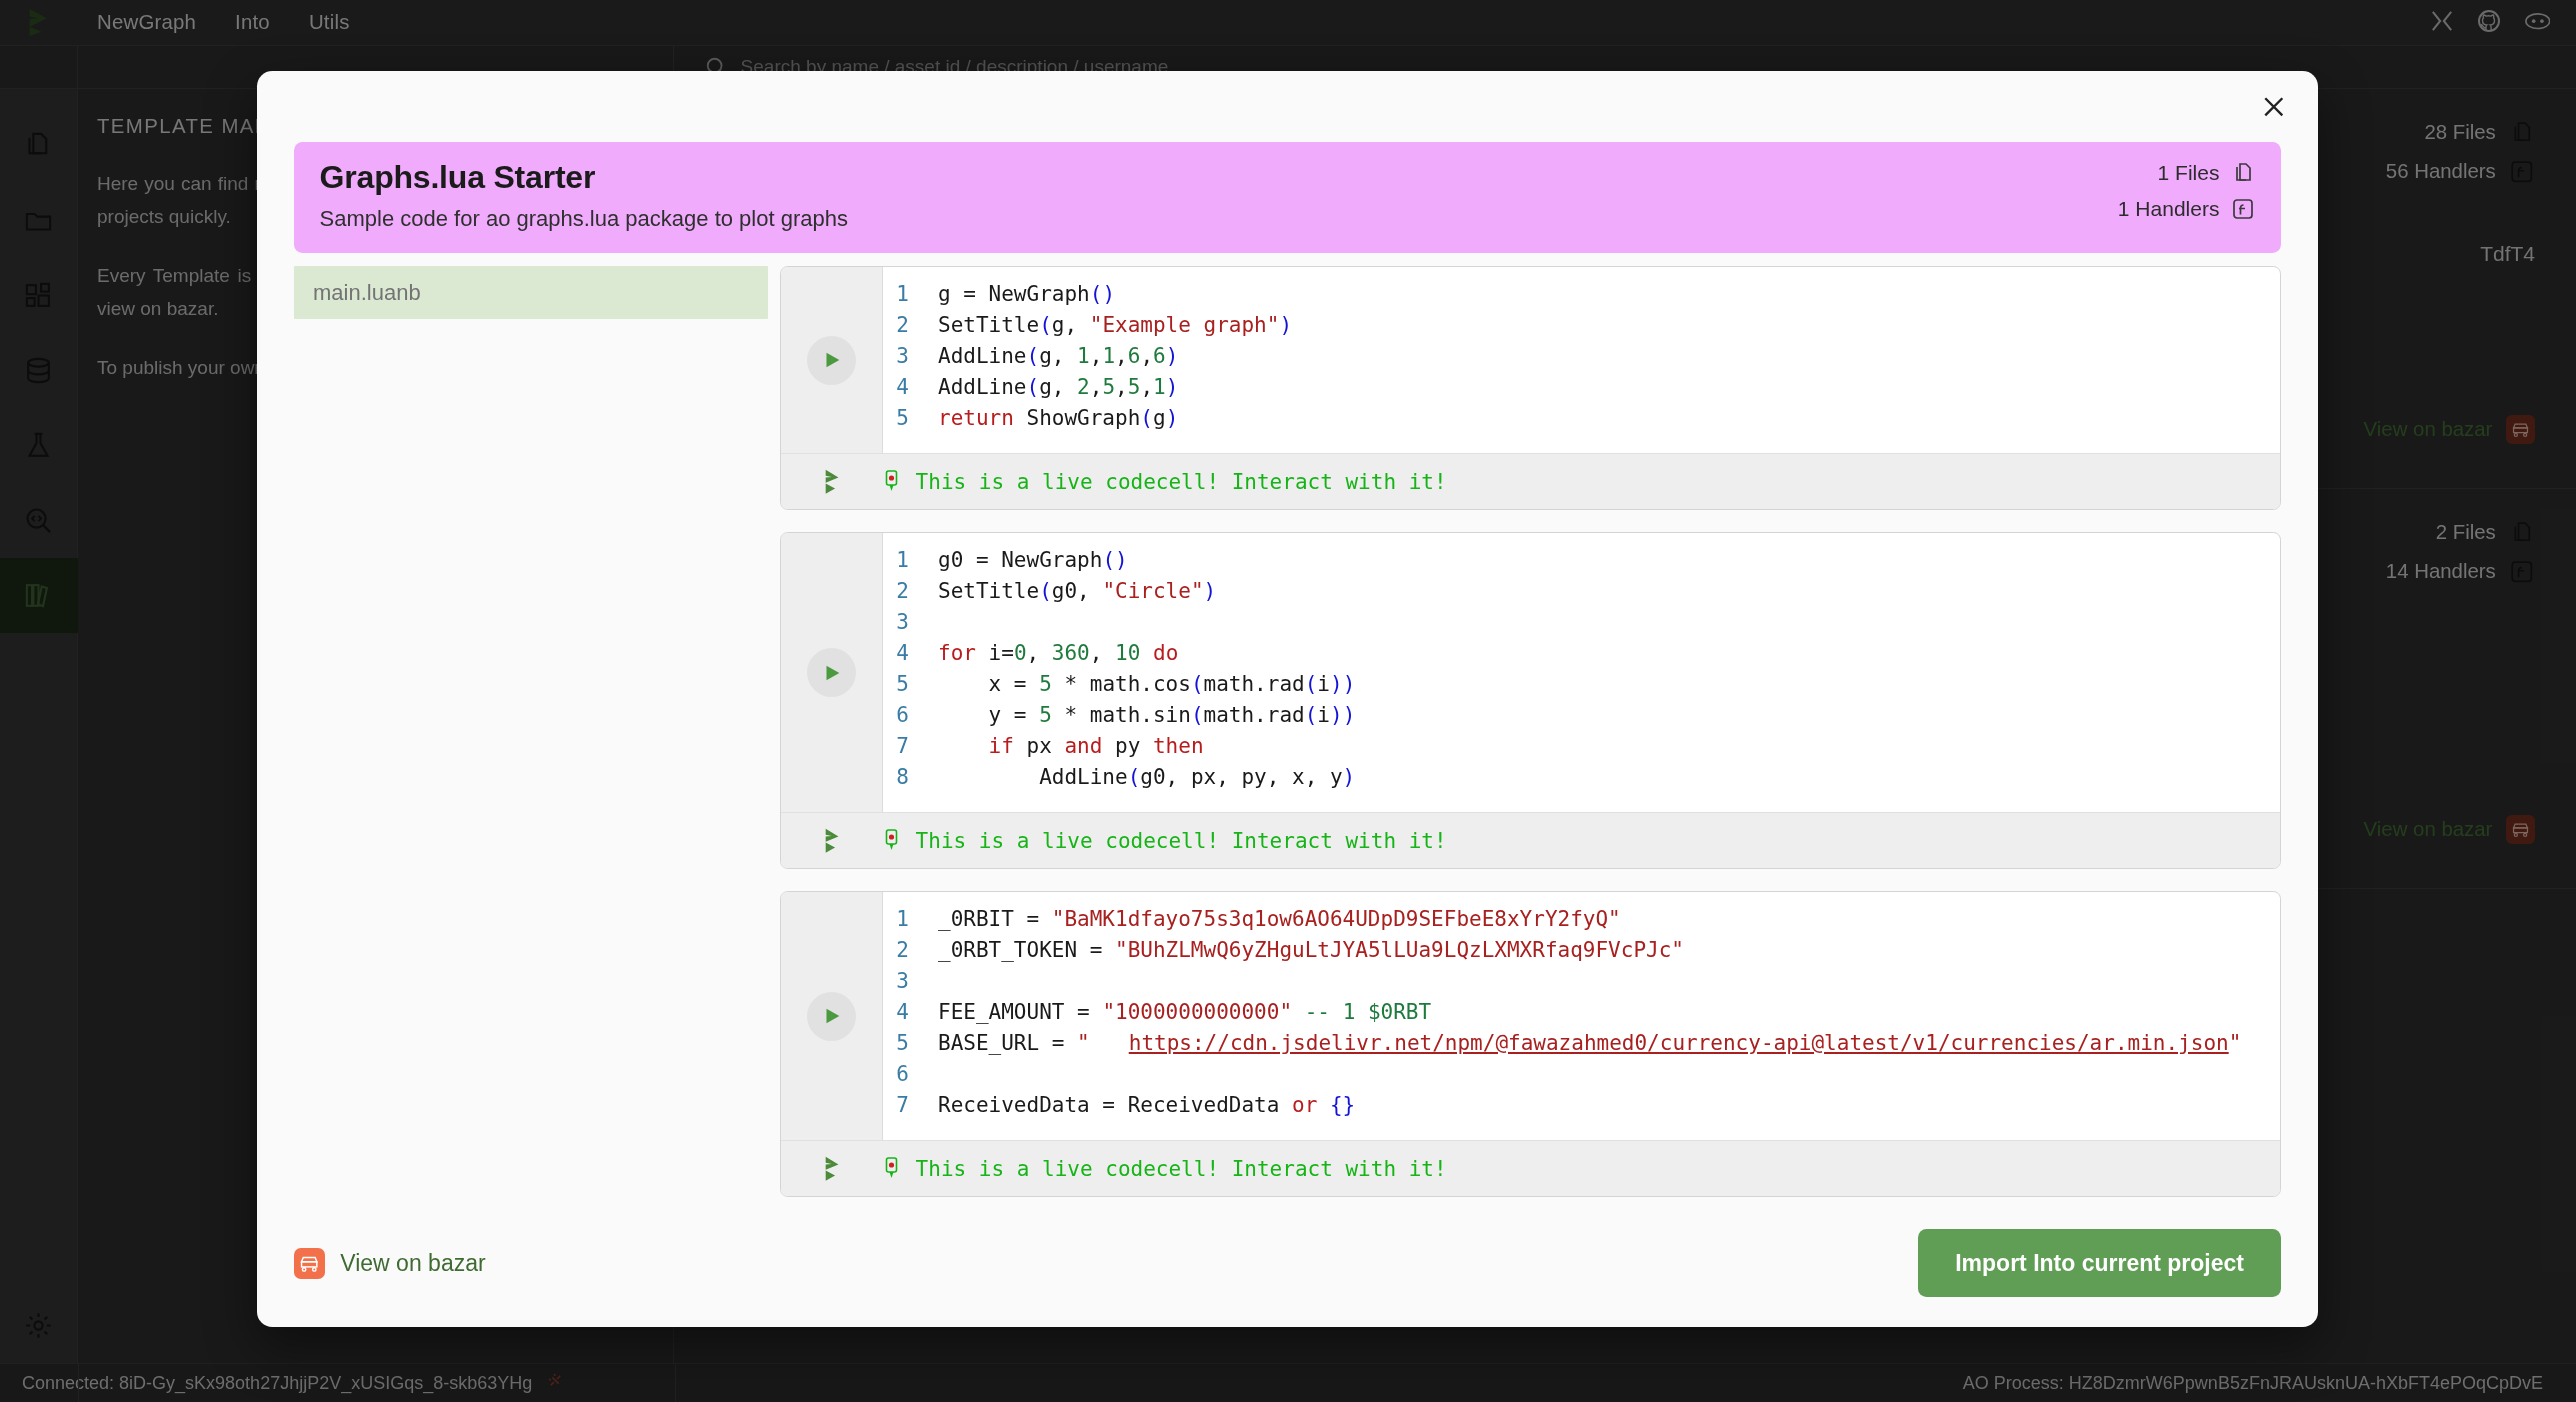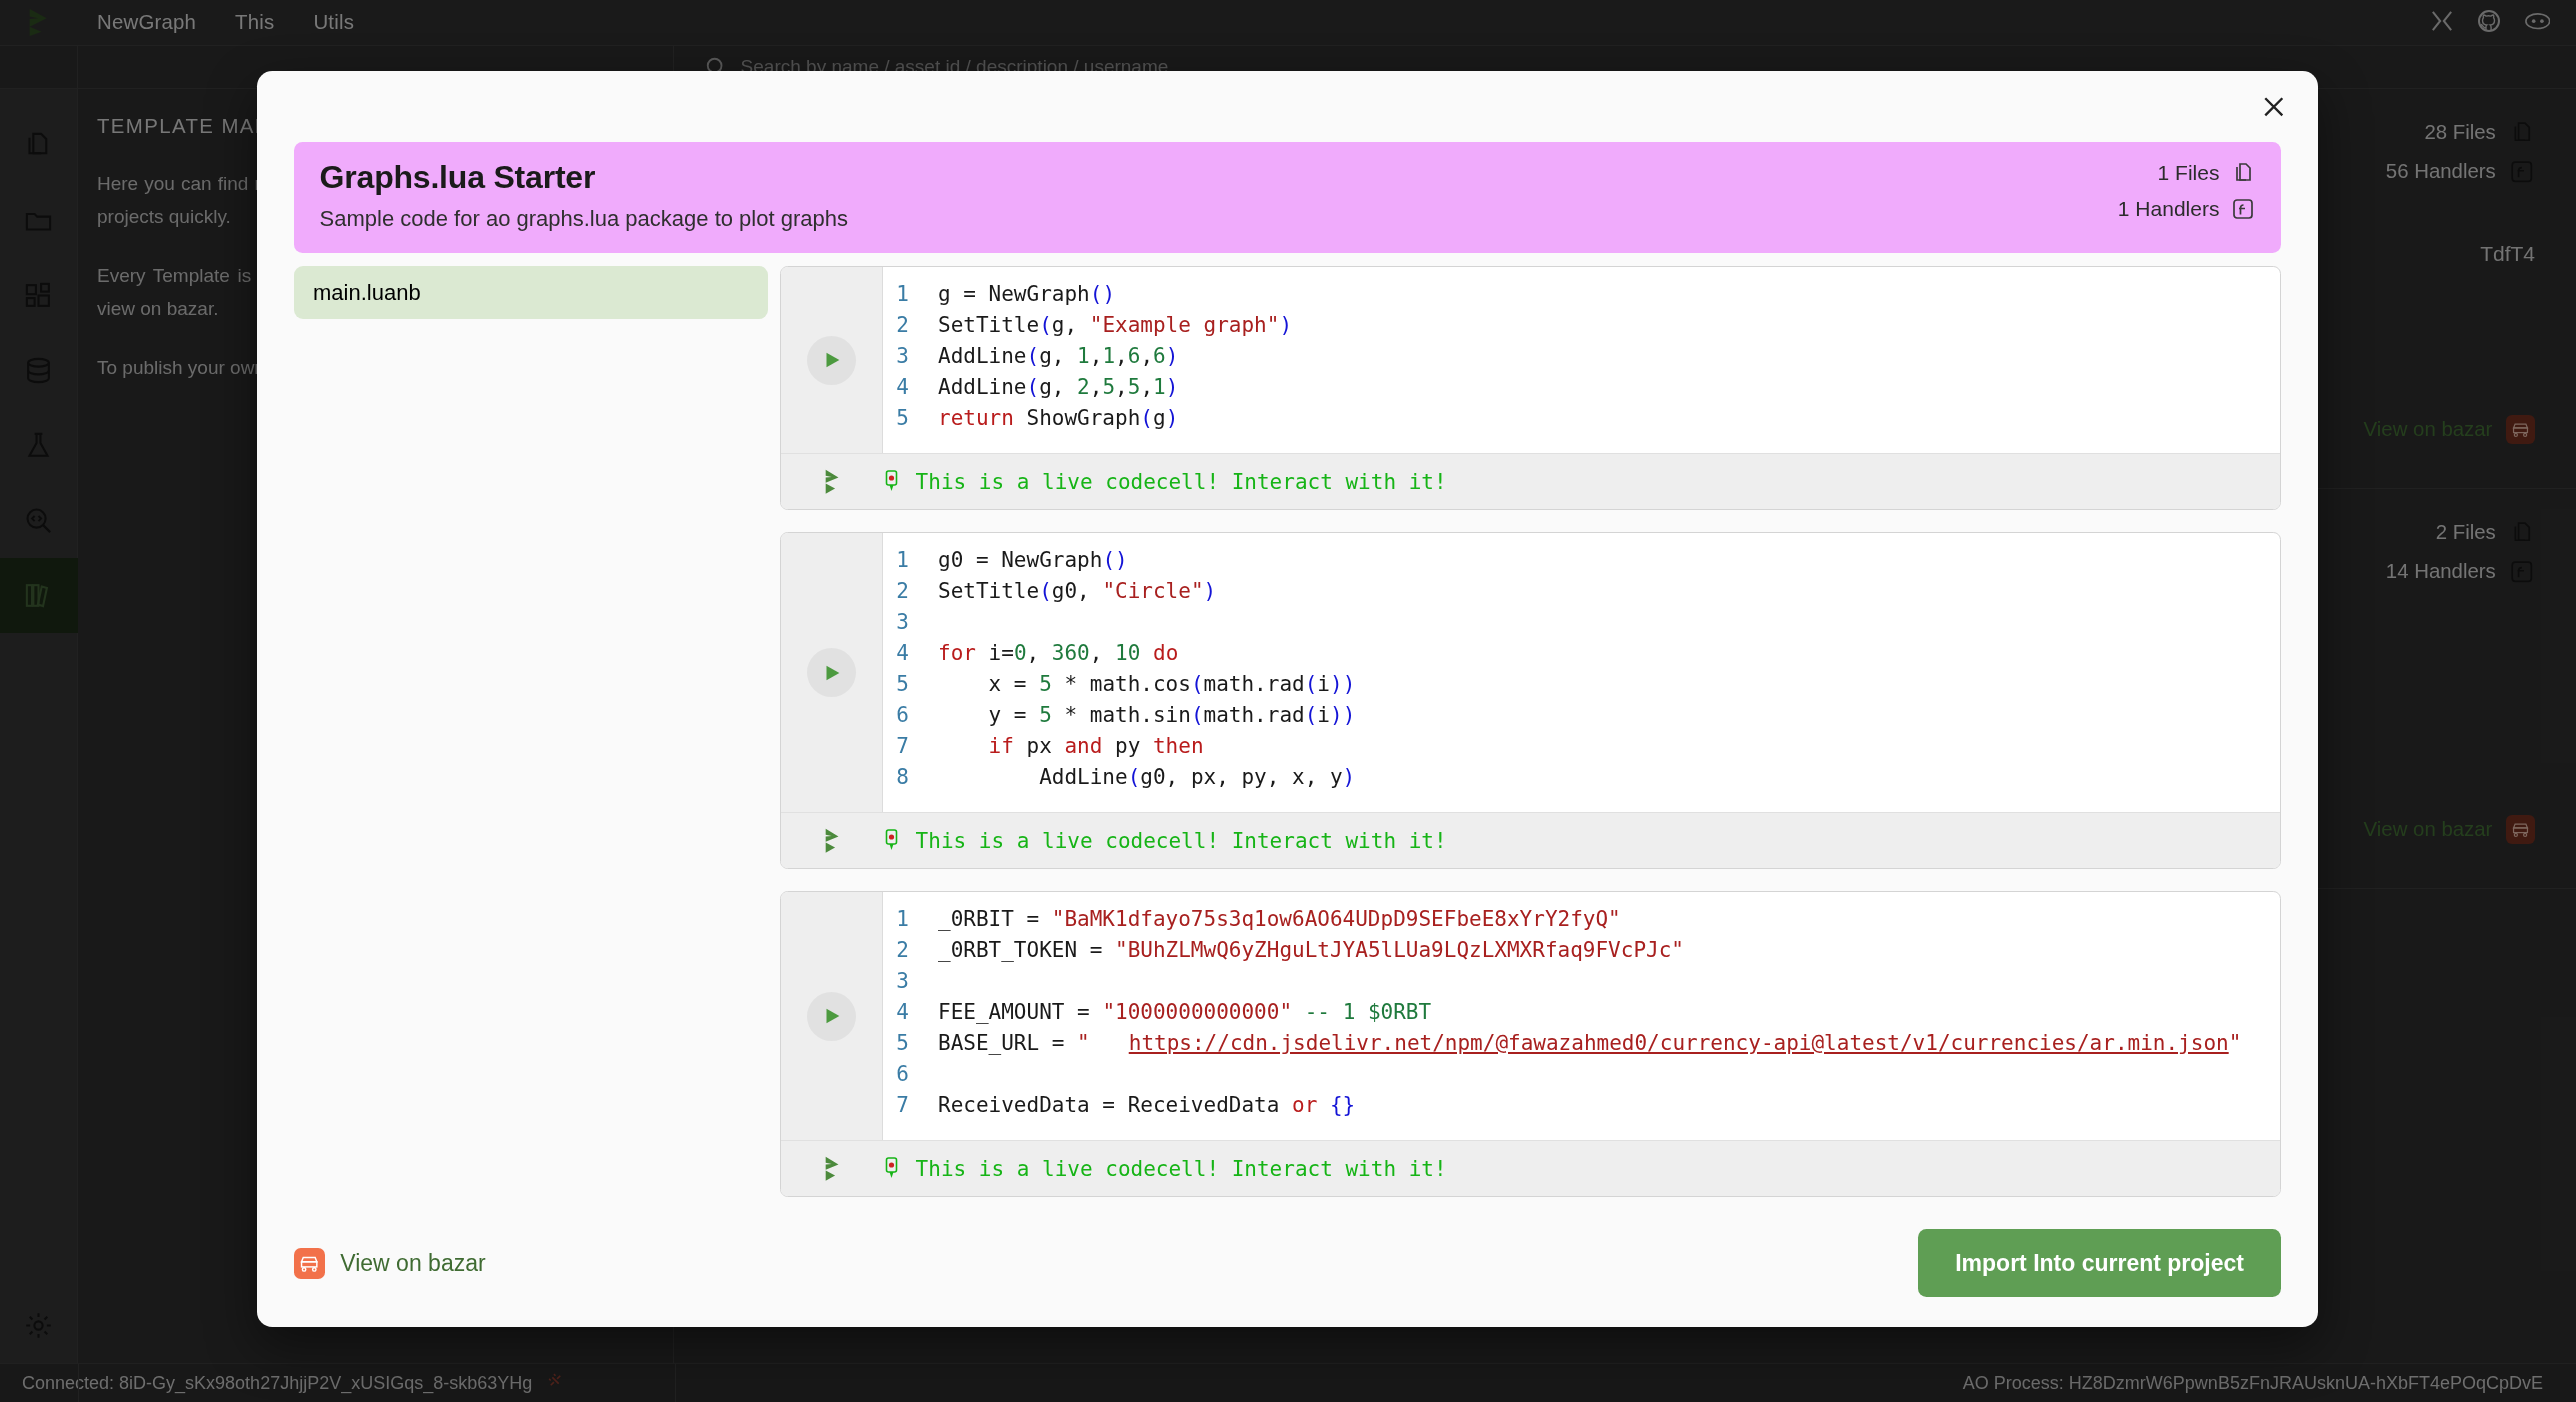--- a/index.html
+++ b/index.html
@@ -99,21 +99,21 @@
   }
   .mh-title { font-size:32px; font-weight:bold; color:#1b1b1b; letter-spacing:-0.2px; }
   .mh-sub { font-size:22px; color:#2f2f2f; margin-top:10.2px; }
   .mh-meta { position:absolute; right:25.6px; top:19px; text-align:right; }
   .mh-row { display:flex; align-items:center; justify-content:flex-end; gap:12px; margin-bottom:12px; }
   .mh-txt { font-size:21px; color:#2c2c2c; }
 
   .modal-body { flex:1; display:flex; min-height:0; padding:13.6px 0 0 0; }
   .file-list { width:511px; padding:0 0 0 37px; }
   .file-item {
-    background:#dbe9d2; border-radius:9px; padding:13.6px 19px; font-size:22px; color:#000000;
+    background:#dbe9d2; border-radius:1px; padding:13.6px 19px; font-size:22px; color:#737373;
     cursor:pointer;
   }
   .cells {
     flex:1; margin:0 37px 0 12px; overflow:hidden; position:relative;
   }
   .cell {
     border:0.9px solid #d4d4d4; border-radius:7.7px; background:#fff; margin-bottom:22px; overflow:hidden;
   }
   .cell-main { display:flex; min-height:85px; }
   .gutter {
@@ -171,21 +171,21 @@
   <div class="bg-layer">
 
     <div class="topbar">
       <div class="logo-mark">
         <svg width="22" height="29" viewBox="0 0 26 34">
             <path d="M2 1 L22 12 L2 22 L2 13 L12 12 L2 10 Z" fill="#2e4a22"></path>
             <path d="M2 22 L16 28 L2 33 Z" fill="#2e4a22"></path>
           </svg>
       </div>
       <div class="menu-item">NewGraph</div>
-      <div class="menu-item">This</div>
+      <div class="menu-item">Into</div>
       <div class="menu-item">Utils</div>
       <div class="topbar-right">
         <span class="tb-icon">
           <svg width="22" height="22" viewBox="0 0 24 24">
               <path d="M2 2 L10 12 L2 22 M22 2 L14 12 L22 22" stroke="#cfcfcf" stroke-width="2.2" fill="none"></path>
             </svg>
         </span>
         <span class="tb-icon">
           <svg width="24" height="24" viewBox="0 0 24 24">
               <circle cx="12" cy="12" r="10" fill="none" stroke="#cfcfcf" stroke-width="2"></circle>

